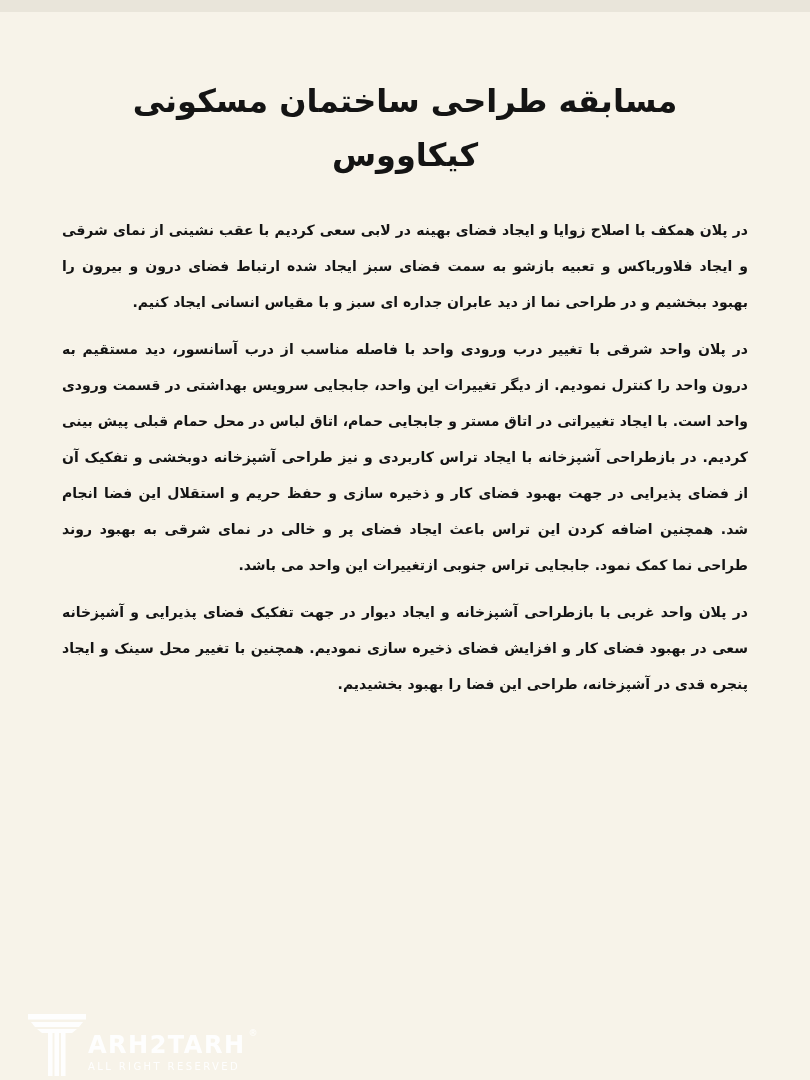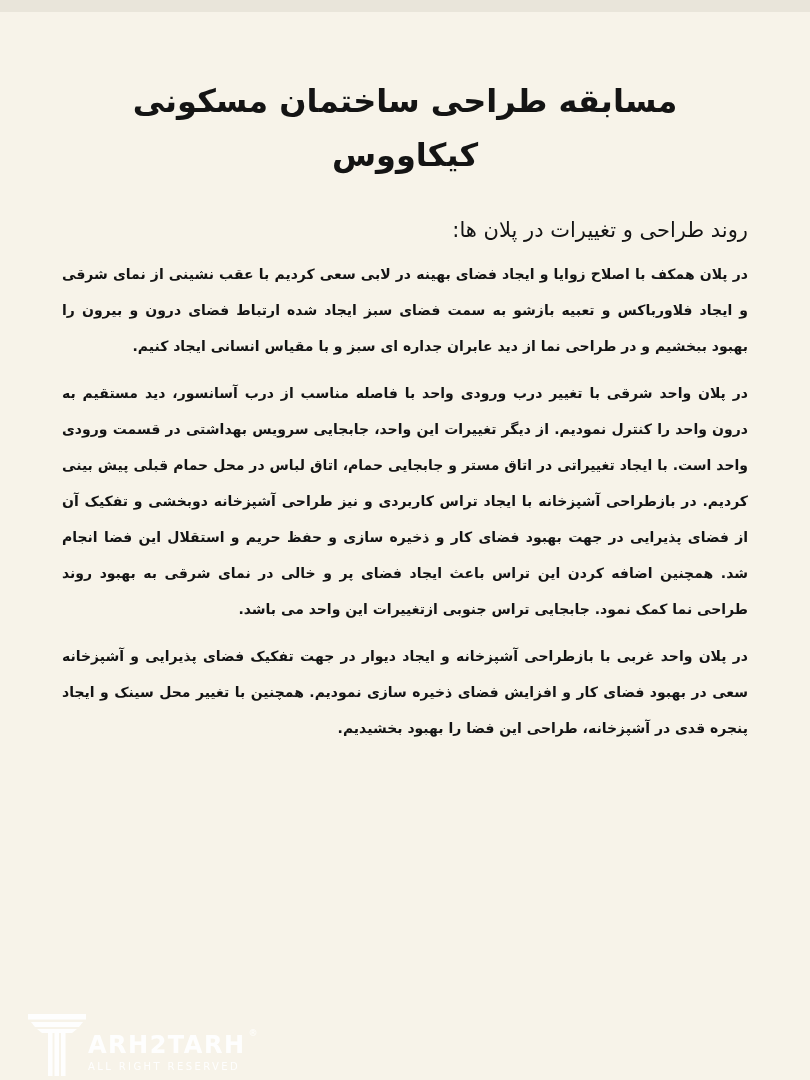--- a/index.html
+++ b/index.html
@@ -91,21 +91,20 @@
 </head>
 <body>
 
 <div class="page">
 
   <div class="content">
 
     <h1 class="doc-title"><span>مسابقه طراحی ساختمان مسکونی کیکاووس</span><br>
     </h1>
 
-    <div class="section-heading">روند طراحی و تغییرات در پلان ها:</div>
 
     <p class="para">در پلان همکف با اصلاح زوایا و ایجاد فضای بهینه در لابی سعی کردیم با عقب نشینی از نمای شرقی و ایجاد فلاورباکس و تعبیه بازشو به سمت فضای سبز ایجاد شده ارتباط فضای درون و بیرون را بهبود ببخشیم و در طراحی نما از دید عابران جداره ای سبز و با مقیاس انسانی ایجاد کنیم.</p>
 
 
     <p class="para">در پلان واحد شرقی با تغییر درب ورودی واحد با فاصله مناسب از درب آسانسور، دید مستقیم به درون واحد را کنترل نمودیم. از دیگر تغییرات این واحد، جابجایی سرویس بهداشتی در قسمت ورودی واحد است. با ایجاد تغییراتی در اتاق مستر و جابجایی حمام، اتاق لباس در محل حمام قبلی پیش بینی کردیم. در بازطراحی آشپزخانه با ایجاد تراس کاربردی و نیز طراحی آشپزخانه دوبخشی و تفکیک آن از فضای پذیرایی در جهت بهبود فضای کار و ذخیره سازی و حفظ حریم و استقلال این فضا انجام شد. همچنین اضافه کردن این تراس باعث ایجاد فضای پر و خالی در نمای شرقی به بهبود روند طراحی نما کمک نمود. جابجایی تراس جنوبی ازتغییرات این واحد می باشد.</p>
 
     <p class="para">در پلان واحد غربی با بازطراحی آشپزخانه و ایجاد دیوار در جهت تفکیک فضای پذیرایی و آشپزخانه سعی در بهبود فضای کار و افزایش فضای ذخیره سازی نمودیم. همچنین با تغییر محل سینک و ایجاد پنجره قدی در آشپزخانه، طراحی این فضا را بهبود بخشیدیم.</p>
 
   </div>
 

